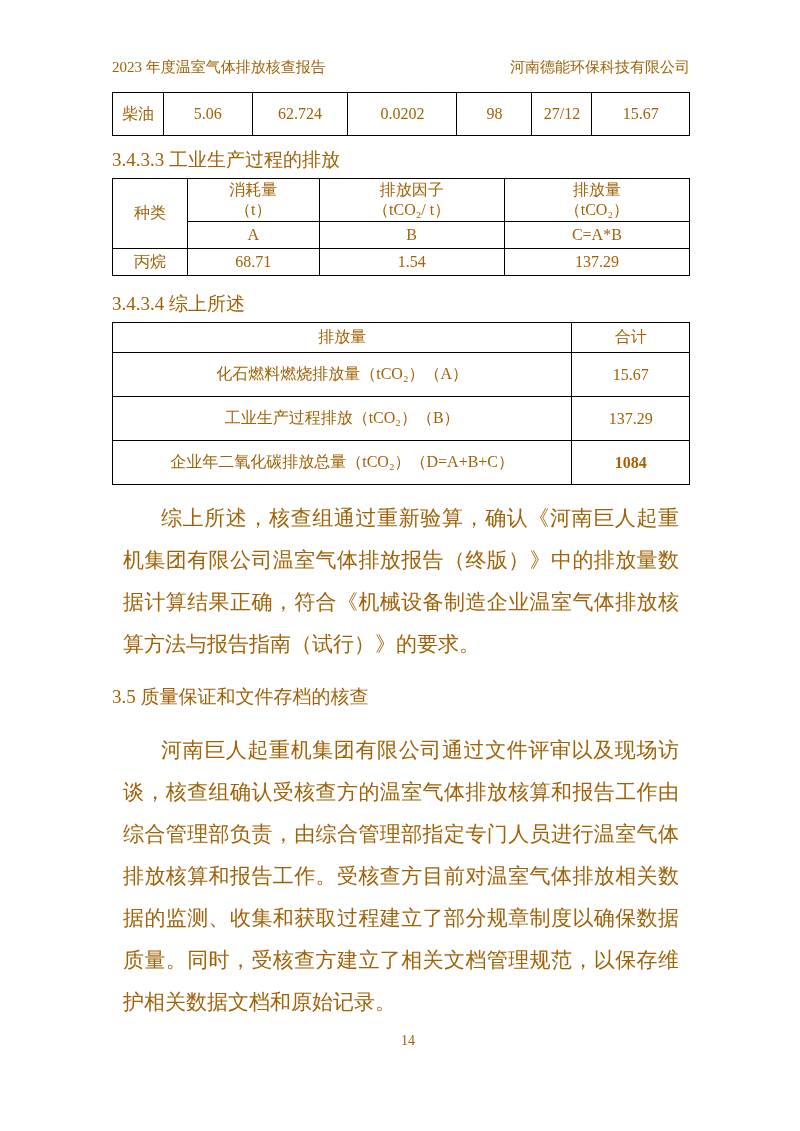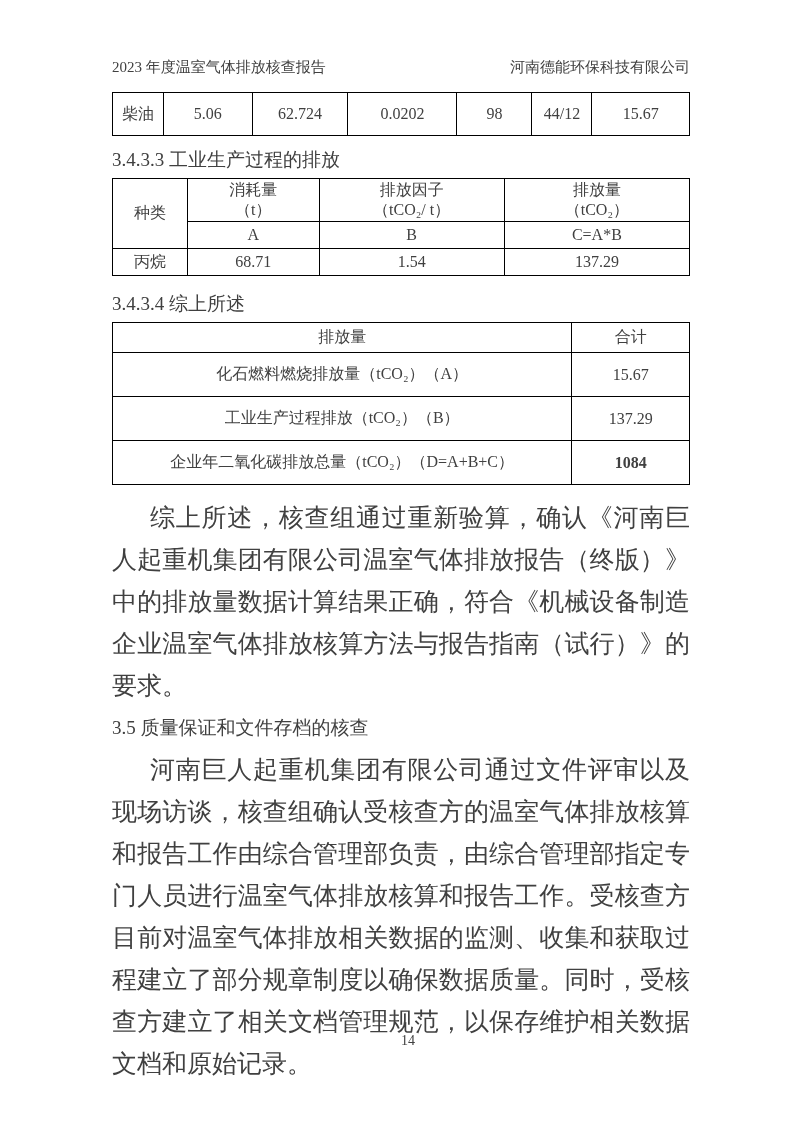--- a/index.html
+++ b/index.html
@@ -1,21 +1,21 @@
 <!DOCTYPE html>
 <html><head>
 <meta charset="utf-8">
 <style>
   html,body { margin:0; padding:0; background:#ffffff; }
   .page {
     position: relative;
     width: 800px;
     height: 1125px;
     background: #ffffff;
-    color: #404040;
+    color: #a16207;
     font-family: "Liberation Serif", "DejaVu Serif", serif;
     overflow: hidden;
   }
   .content {
     position: absolute;
     left: 112px;
     top: 0;
     width: 578px;
   }
   .doc-header {
@@ -47,25 +47,25 @@
     line-height: 26px;
     margin: 11px 0 5px 0;
   }
   .t-process td { height: 26px; }
   .t-process .hdr2 { height: 42px; line-height: 20px; }
   .t-process .rowspan-cell { }
   .t-summary .hdr td { height: 29px; }
   .t-summary .data td { height: 43px; }
   .bold { font-weight: bold; }
   .para {
-    font-size: 25px;
+    font-size: 21px;
     line-height: 42px;
     text-align: justify;
     text-indent: 38px;
-    margin: 0;
+    margin: 11px;
   }
   .para-first { margin-top: 12px; }
   .sub-heading {
     font-size: 19px;
     font-weight: normal;
     line-height: 42px;
     margin: 0;
   }
   .page-footer {
     position: absolute;
@@ -97,21 +97,21 @@
           <col style="width:10.4%">
         <col style="width:16.9%">
       </colgroup>
       <tbody>
           <tr>
         <td>柴油</td>
         <td>5.06</td>
         <td>62.724</td>
         <td>0.0202</td>
         <td>98</td>
-        <td>44/12</td>
+        <td>27/12</td>
         <td>15.67</td>
       </tr>
     </tbody>
       </table>
 
     <div class="sec-heading">3.4.3.3 工业生产过程的排放</div>
 
     <table class="t-process">
       <colgroup>
         <col style="width:13%">

